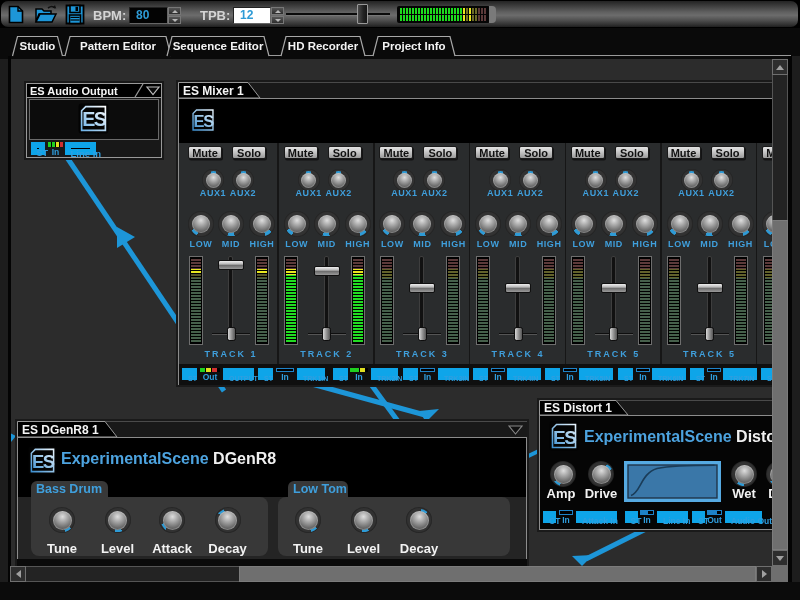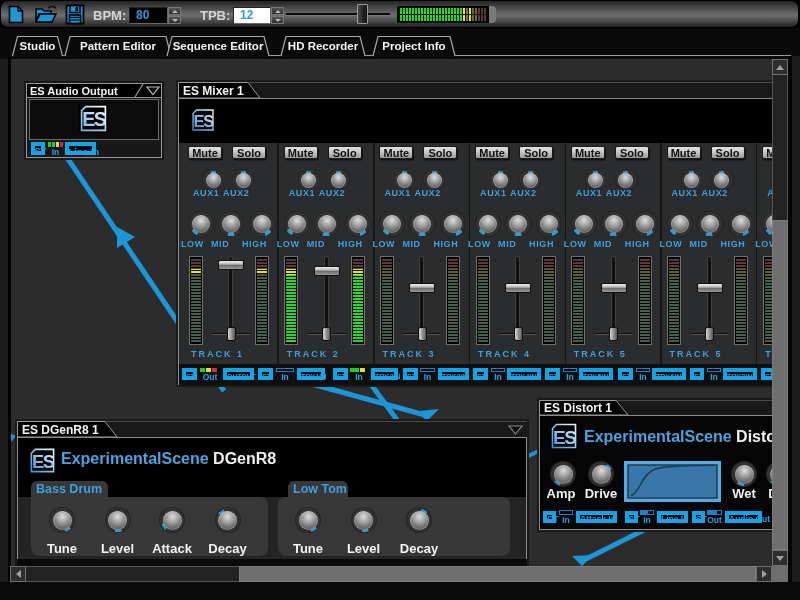--- a/index.html
+++ b/index.html
@@ -1,21 +1,21 @@
 <!DOCTYPE html>
 <html><head><meta charset="utf-8"><style>
 *{margin:0;padding:0;box-sizing:border-box}
 html,body{width:800px;height:600px;background:#0d0d0d;font-family:"Liberation Sans",sans-serif;position:relative;overflow:hidden}
 .a{position:absolute}
-.chip{position:absolute;background:#000;border:4px solid #0ea5e9;color:#2f9fe0;font-weight:bold;white-space:nowrap}
+.chip{position:absolute;background:#000;border:6px solid #0ea5e9;color:#2f9fe0;font-weight:bold;white-space:nowrap}
 .btn{position:absolute;width:34px;height:13px;background:linear-gradient(#e0e0e0,#d2d2d2 30%,#9a9a9a);border:1px solid #1a1a1a;border-radius:2px;color:#111;font-size:11px;font-weight:bold;text-align:center;line-height:12px;box-shadow:1px 1.5px 0 rgba(0,0,0,.55)}
 .kb{position:absolute;border-radius:50%;background:radial-gradient(circle,#323232 0 62%,#1e1e1e 72%,#0e0e0e 100%)}
 .kb u{position:absolute;inset:1.5px;border-radius:50%;background:conic-gradient(from var(--s),#2e9bd6 0 var(--e),rgba(0,0,0,0) var(--e))}
 .kb i{position:absolute;inset:var(--in,2px);border-radius:50%;background:radial-gradient(circle at 50% 30%,#dedede 0%,#aaaaaa 30%,#7e7e7e 56%,#565656 80%,#474747 100%);box-shadow:inset 0 0 0 1px rgba(255,255,255,.25)}
-.lbl{position:absolute;color:#3f9fdc;font-weight:bold;white-space:nowrap;text-align:left}
+.lbl{position:absolute;color:#3f9fdc;font-weight:bold;white-space:nowrap;text-align:center}
 .wlbl{position:absolute;color:#f2f2f2;font-weight:bold;white-space:nowrap;text-align:center}
 .vu{position:absolute;width:14px;height:89px;border:1px solid #6e6e6e;background:#000}
 .vu b{position:absolute;left:1px;right:1px;top:1px;bottom:1px;background-image:repeating-linear-gradient(180deg,#000 0 1px,rgba(0,0,0,0) 1px 3px),var(--bands)}
 .ttl{position:absolute;color:#f5f5f5;font-weight:bold;font-size:12px;white-space:nowrap}
 </style></head><body>
 
 <div class="a" style="left:0;top:0;width:800px;height:28px;background:#000"></div>
 <div class="a" style="left:1px;top:1px;width:797px;height:26px;border-radius:7px;background:linear-gradient(180deg,#232323 0%,#3c3c3c 18%,#5f5f5f 42%,#6c6c6c 55%,#565656 70%,#333 90%,#1f1f1f 100%)"></div>
 <svg class="a" style="left:8px;top:5px" width="16" height="19" viewBox="0 0 16 19">
 <path d="M1.5 1.5 h8.5 l4.5 4.5 v11.5 h-13 z" fill="#1d96d8" stroke="#000" stroke-width="1.6"></path>

